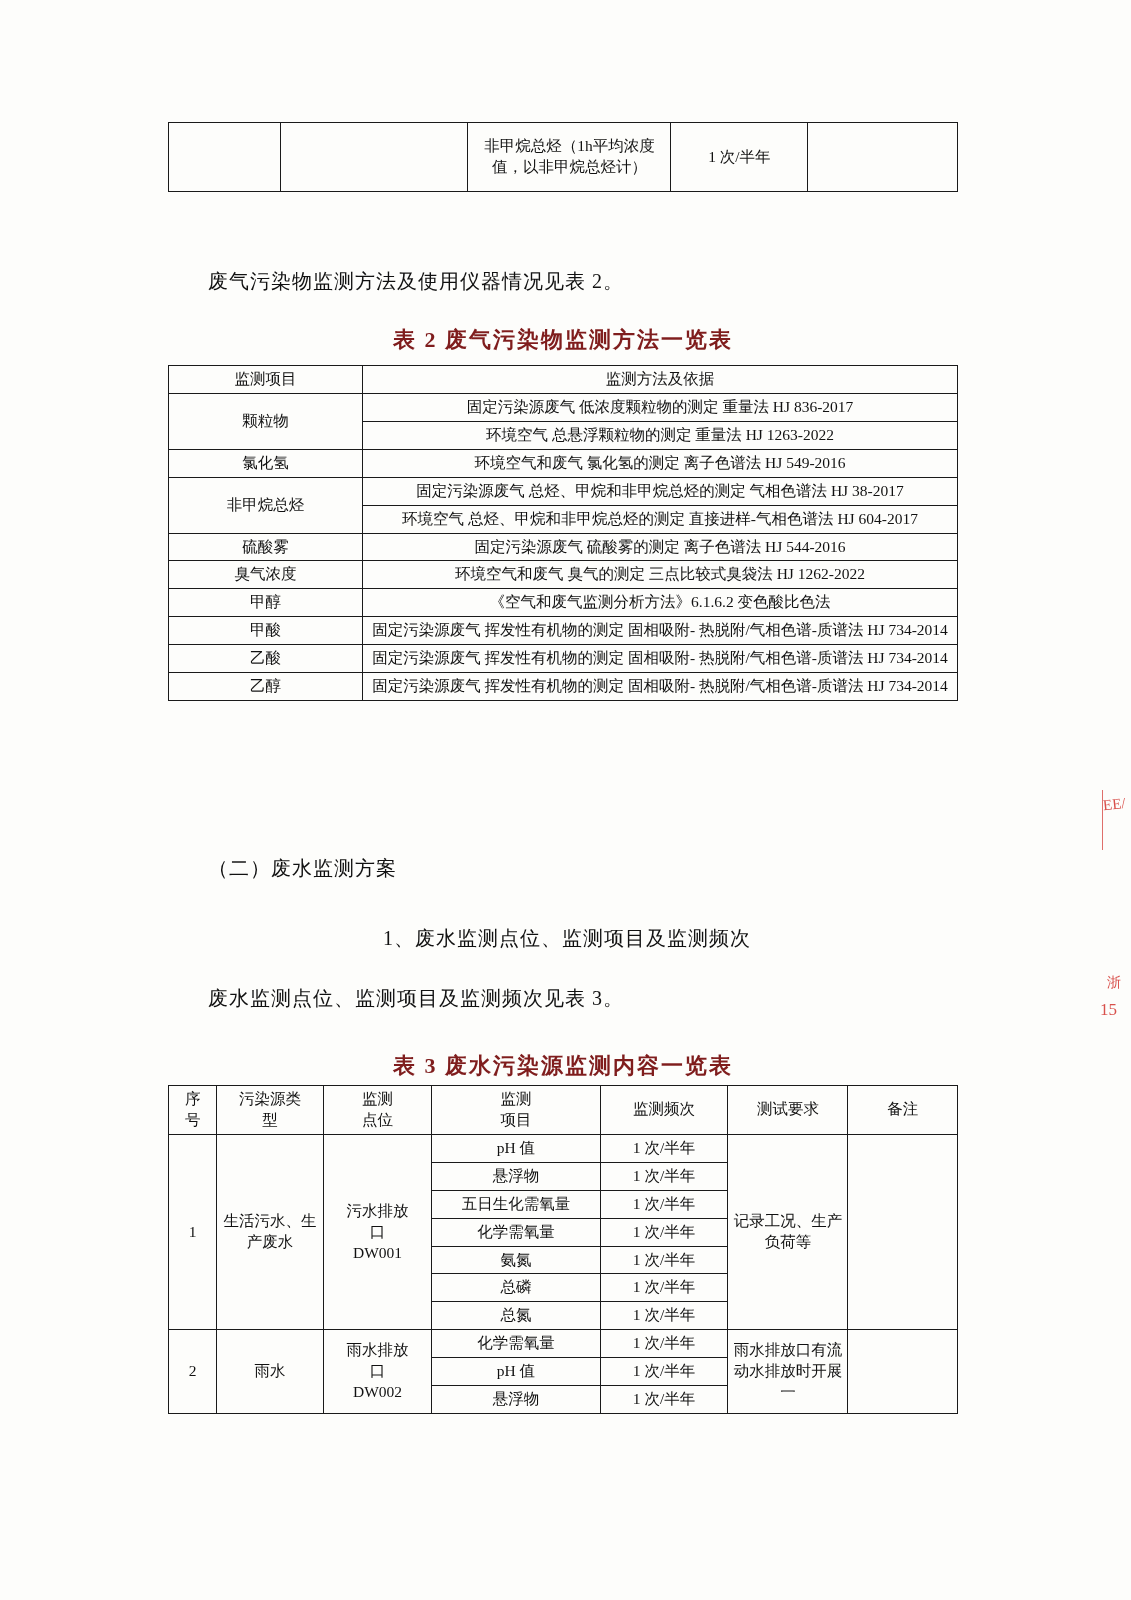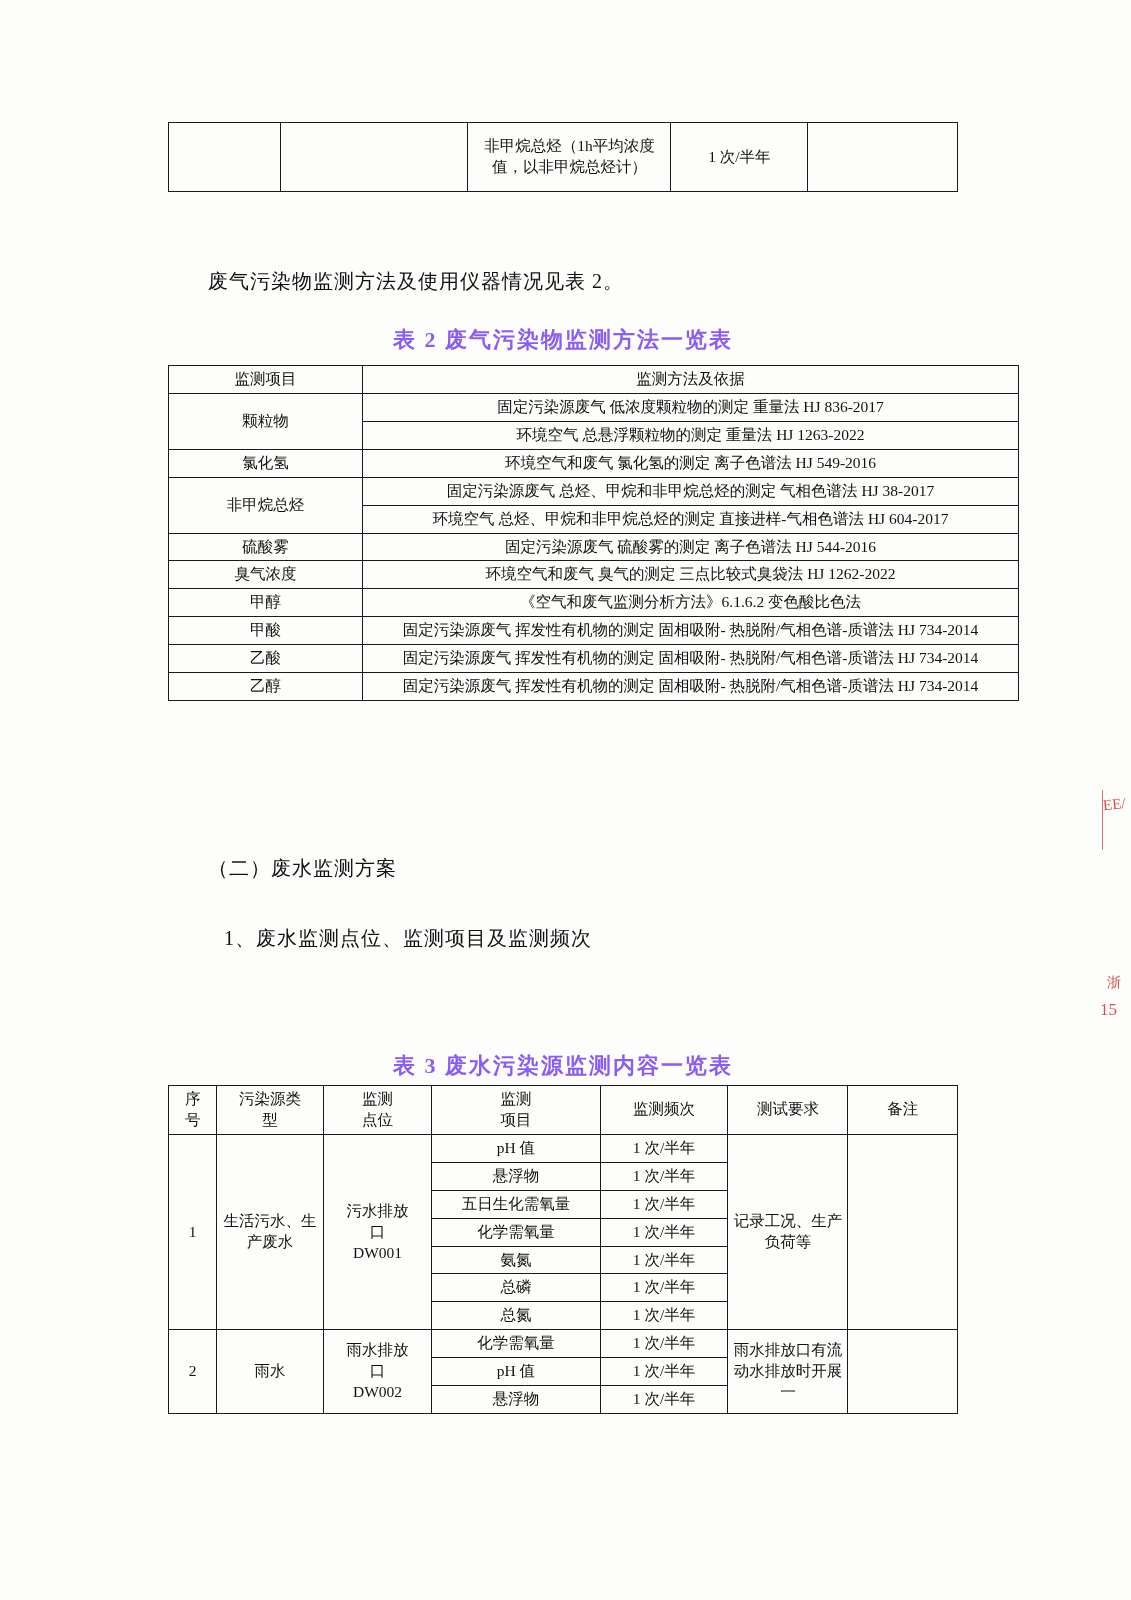--- a/index.html
+++ b/index.html
@@ -65,30 +65,30 @@
     color: #111;
     margin: 0;
   }
   .para.indent { text-indent: 40px; }
 
   .tbl-title {
     font-size: 22px;
     font-weight: bold;
     text-align: center;
     letter-spacing: 2px;
-    color: #8b5cf6;
+    color: #7f1d1d;
     font-family: "Liberation Serif", serif;
   }
 
   
   .t2-wrap {
     position: absolute;
     left: 168px;
     top: 365px;
-    width: 851px;
+    width: 790px;
   }
   .t2-wrap td {
     font-size: 15px;
     padding: 4px 3px;
   }
   .t2-head td { font-weight: bold; font-size: 15.5px; }
   .t2-item { width: 185px; }
 
   
   .t3-wrap {
@@ -208,22 +208,23 @@
       <tr>
         <td>乙醇</td>
         <td>固定污染源废气 挥发性有机物的测定 固相吸附- 热脱附/气相色谱-质谱法 HJ 734-2014</td>
       </tr>
     </tbody>
       </table>
   </div>
 
   <div class="para indent" style="position:absolute;left:168px;top:855px;width:790px;">（二）废水监测方案</div>
 
-  <div class="para indent" style="position:absolute;left:184px;top:925px;width:790px;">1、废水监测点位、监测项目及监测频次</div>
-
+  <div class="para indent" style="position:absolute;left:152px;top:925px;width:790px;text-align:center;">1、废水监测点位、监测项目及监测频次</div>
+
+  <div class="para indent" style="position:absolute;left:168px;top:985px;width:790px;">废水监测点位、监测项目及监测频次见表 3。</div>
 
   <div class="tbl-title" style="position:absolute;left:168px;top:1043px;width:790px;margin-top:8px;">表 3    废水污染源监测内容一览表</div>
 
   <div class="t3-wrap">
     <table class="doc">
       <tbody>
           <tr class="t3-head">
         <td class="w-seq">序<br>号</td>
         <td class="w-type">污染源类<br>型</td>
         <td class="w-point">监测<br>点位</td>

